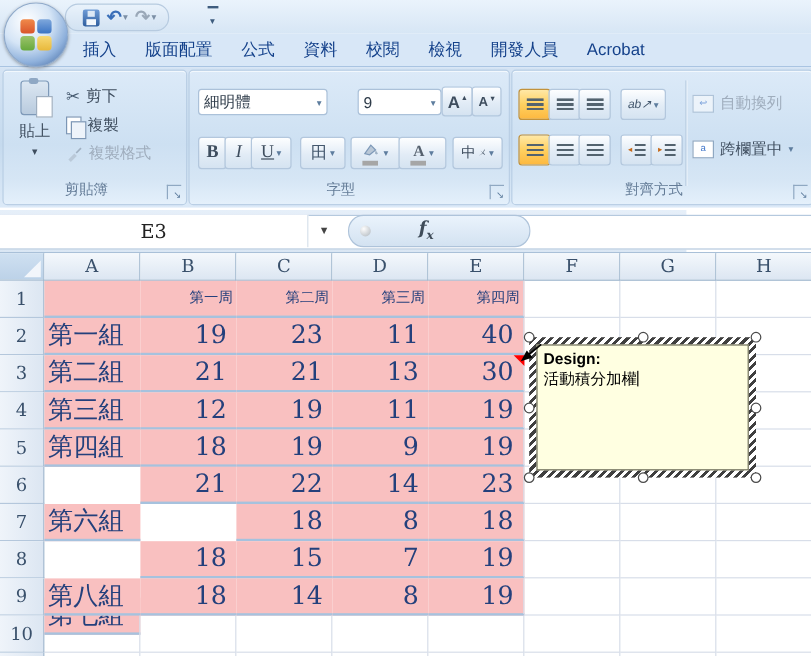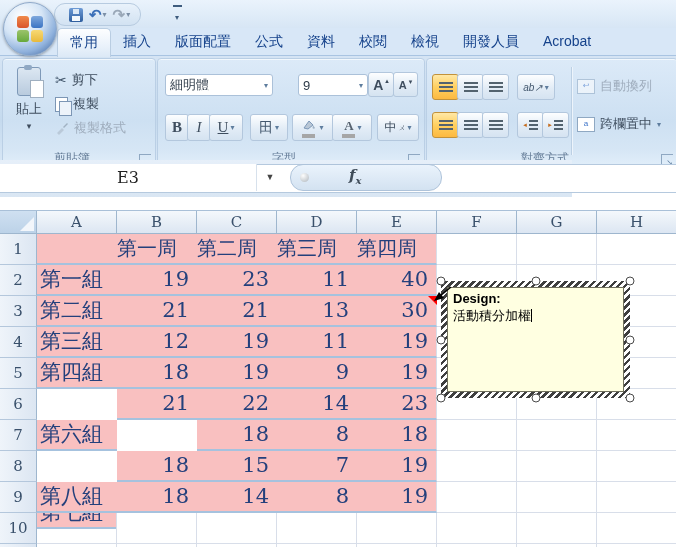--- a/index.html
+++ b/index.html
@@ -96,21 +96,21 @@
 
   
   #g-align{left:426px;width:250px}
   .vsep{position:absolute;left:144px;top:8px;width:1px;height:88px;background:#BCD0E4;
         box-shadow:1px 0 0 #EDF4FB}
   .wbtn{position:absolute;left:150px;display:flex;align-items:center;gap:5px;cursor:pointer}
   .wrapic,.mergic{width:16px;height:13px;border:1px solid #8FA8C2;background:#fff;
                   font-size:8px;line-height:12px;text-align:center;color:#3E74C9;flex:none}
 
   
-  #fbar{position:absolute;left:0;top:160px;width:572px;height:37px;
+  #fbar{position:absolute;left:0;top:175px;width:572px;height:37px;
         background:linear-gradient(#E6EFF9,#D9E6F3)}
   #fwhite{position:absolute;left:0;top:4px;width:676px;height:27px;background:#fff;
           border-top:1px solid #B5C9DE;border-bottom:1px solid #B5C9DE}
   #namebox{position:absolute;left:0;top:4px;width:256px;height:27px;line-height:27px;
            text-align:center;font-family:"DejaVu Serif","Liberation Serif",serif;
            font-size:16px;color:#222;background:#fff;border-right:1px solid #D7E1EC}
   #namecaret{position:absolute;left:256px;top:4px;width:28px;height:27px;line-height:27px;
              text-align:center;font-size:9px;color:#444;cursor:pointer}
   #fpill{position:absolute;left:290px;top:4px;width:152px;height:27px;border:1px solid #AEC3DA;
          border-radius:13px;background:linear-gradient(#EAF3FC,#D3E2F1);box-sizing:border-box}
@@ -137,21 +137,21 @@
           background:linear-gradient(to right,#EFF4FA,#DCE6F2);border-right:1px solid #9EB6CE;
           border-bottom:1px solid #B4C7DC;box-sizing:border-box;cursor:pointer}
   .cell{position:absolute;width:80px;height:31px;box-sizing:border-box;cursor:cell;
         border-right:1px solid #D8DEE9;border-bottom:1px solid #D8DEE9;
         font-family:"DejaVu Serif","Liberation Serif",serif;font-size:21px;color:#24407C;
         line-height:28px;overflow:hidden;white-space:nowrap}
   .pink{background:#F9C0C0;border-bottom:2px solid #A6C2DE;border-right:none}
   .pinklast{border-right:1px solid #D8DEE9}
   .c-name{text-align:left;padding-left:3px}
   .c-num{text-align:right;padding-right:8px}
-  .c-whdr{text-align:left;padding-right:3px;font-size:20px}
+  .c-whdr{text-align:right;padding-right:3px;font-size:12px}
 
   
   #cmt-ind{position:absolute;left:428px;top:296px;width:0;height:0;z-index:20;
            border-top:9px solid #FF0000;border-left:9px solid transparent}
   #cmt-arrow{position:absolute;left:433px;top:283px;z-index:42}
   #comment{position:absolute;left:441px;top:281px;width:189px;height:117px;z-index:40}
   #cmt-hatch{position:absolute;left:0;top:0;right:0;bottom:0;
              background:repeating-linear-gradient(135deg,#FFFFFF 0 2.5px,#3F3F3F 2.5px 5px)}
   #cmt-body{position:absolute;left:6px;top:6px;right:6px;bottom:6px;background:#FFFFE1;
             border:1px solid #70705C;padding:2px 5px;box-sizing:border-box;
@@ -187,21 +187,20 @@
 <div id="orb">
   <div class="orb-logo">
     <span class="pane p1"></span>
       <span class="pane p2"></span>
       <span class="pane p3"></span>
       <span class="pane p4"></span>
   </div>
 </div>
 
 <div id="tabrow">
-    <div class="tab active">常用</div>
     <div class="tab">插入</div>
     <div class="tab">版面配置</div>
     <div class="tab">公式</div>
     <div class="tab">資料</div>
     <div class="tab">校閱</div>
     <div class="tab">檢視</div>
     <div class="tab">開發人員</div>
     <div class="tab">Acrobat</div>
   </div>
 

